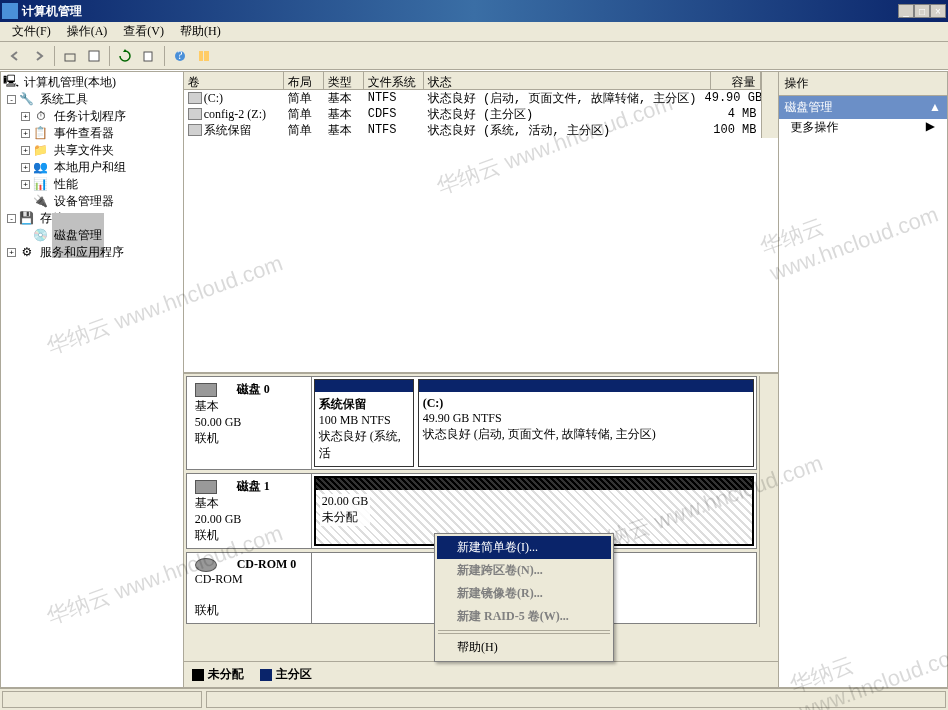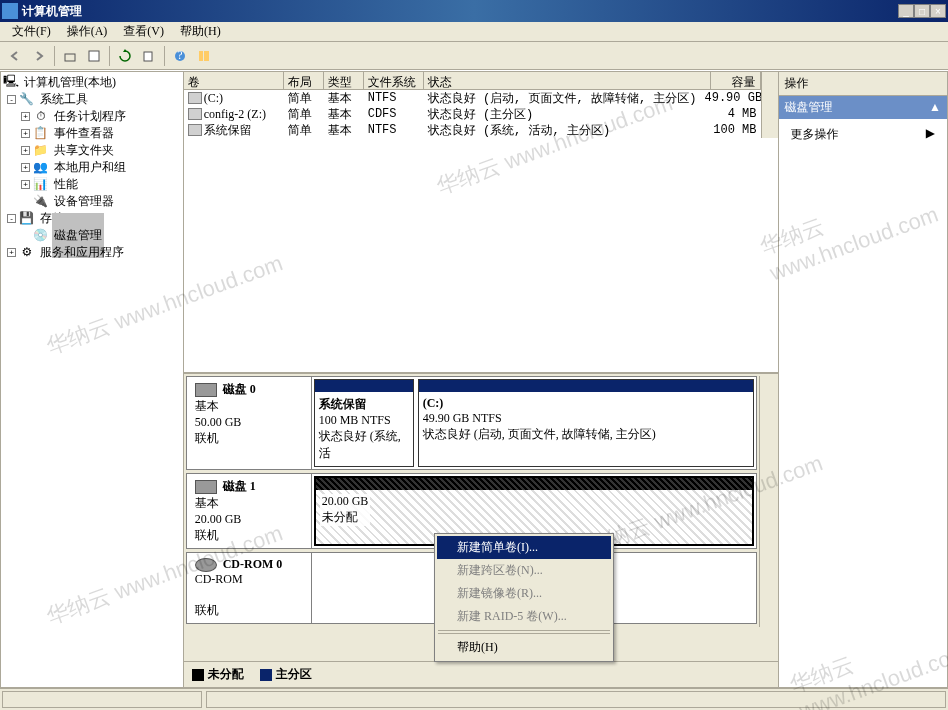--- a/index.html
+++ b/index.html
@@ -32,43 +32,43 @@
 .volume-list { height: 300px; background: white; overflow: auto; }
 .vol-header { display: flex; background: #ece9d8; border-bottom: 1px solid #aca899; height: 18px; }
 .vol-header-cell { border-right: 1px solid #aca899; padding: 2px 4px; font-family: "SimSun"; }
 .vol-row { display: flex; height: 16px; align-items: center; cursor: default; }
 .vol-cell { padding: 1px 4px; font-family: "Courier New", monospace; font-size: 12px; white-space: nowrap; overflow: hidden; }
 .vol-icon { width: 14px; height: 12px; background: #d0d0d0; border: 1px solid #808080; display: inline-block; margin-right: 2px; vertical-align: middle; }
 
 .disk-graphic { flex: 1; background: #ece9d8; border-top: 2px solid #aca899; overflow: auto; padding: 2px; }
 .disk-row { display: flex; margin-bottom: 3px; border: 1px solid #808080; background: white; min-height: 70px; }
 .disk-info { width: 125px; padding: 4px 8px; border-right: 1px solid #808080; }
-.disk-info-header { display: flex; align-items: center; gap: 6px; }
+.disk-info-header { display: flex; align-items: center; gap: 20px; }
 .disk-type-icon { width: 22px; height: 14px; background: #999; border: 1px solid #555; }
 .disk-partitions { flex: 1; display: flex; }
 .partition { border: 1px solid #333; margin: 2px; padding: 4px; position: relative; }
 .partition-bar { height: 12px; margin: -4px -4px 4px -4px; }
 .bar-blue { background: #0a246a; }
 .bar-dark { background: linear-gradient(45deg, #000 25%, #333 25%, #333 50%, #000 50%, #000 75%, #333 75%); background-size: 6px 6px; }
 
 .legend { background: #ece9d8; border-top: 1px solid #aca899; padding: 4px 8px; display: flex; gap: 16px; align-items: center; }
 .legend-box { width: 12px; height: 12px; display: inline-block; margin-right: 4px; vertical-align: middle; }
 
 .actions-panel { width: 180px; background: white; border: 1px solid #aca899; border-left: none; }
 .actions-header { background: #ece9d8; padding: 3px 6px; border-bottom: 1px solid #aca899; }
 .actions-section { background: #6b8fc7; color: white; padding: 3px 6px; display: flex; justify-content: space-between; align-items: center; }
-.actions-item { padding: 7px 12px; display: flex; justify-content: space-between; cursor: default; }
+.actions-item { padding: 0 12px; display: flex; justify-content: space-between; cursor: default; }
 
 .statusbar { height: 22px; background: #ece9d8; border-top: 1px solid #aca899; display: flex; }
 .status-cell { border: 1px solid #aca899; flex: 1; margin: 2px; }
 
 .context-menu { position: absolute; background: #ece9d8; border: 1px solid #808080; box-shadow: 2px 2px 3px rgba(0,0,0,0.3); padding: 2px; z-index: 100; width: 180px; left: 434px; top: 533px; }
 .ctx-item { padding: 3px 20px 3px 20px; cursor: default; font-family: "SimSun"; }
 .ctx-item.highlighted { background: #0a246a; color: white; }
-.ctx-item.disabled { color: #808080; }
+.ctx-item.disabled { color: #808080; font-weight: bold; }
 .ctx-sep { height: 1px; background: #aca899; margin: 2px 1px; }
 
 .scrollbar-v { width: 17px; background: #ece9d8; border-left: 1px solid #aca899; }
 .watermark { position: absolute; color: rgba(0,0,0,0.15); font-size: 22px; transform: rotate(-20deg); pointer-events: none; font-family: Arial; }
 </style>
 </head>
 <body>
 
 <div class="titlebar">
   <span class="titlebar-icon"></span>

